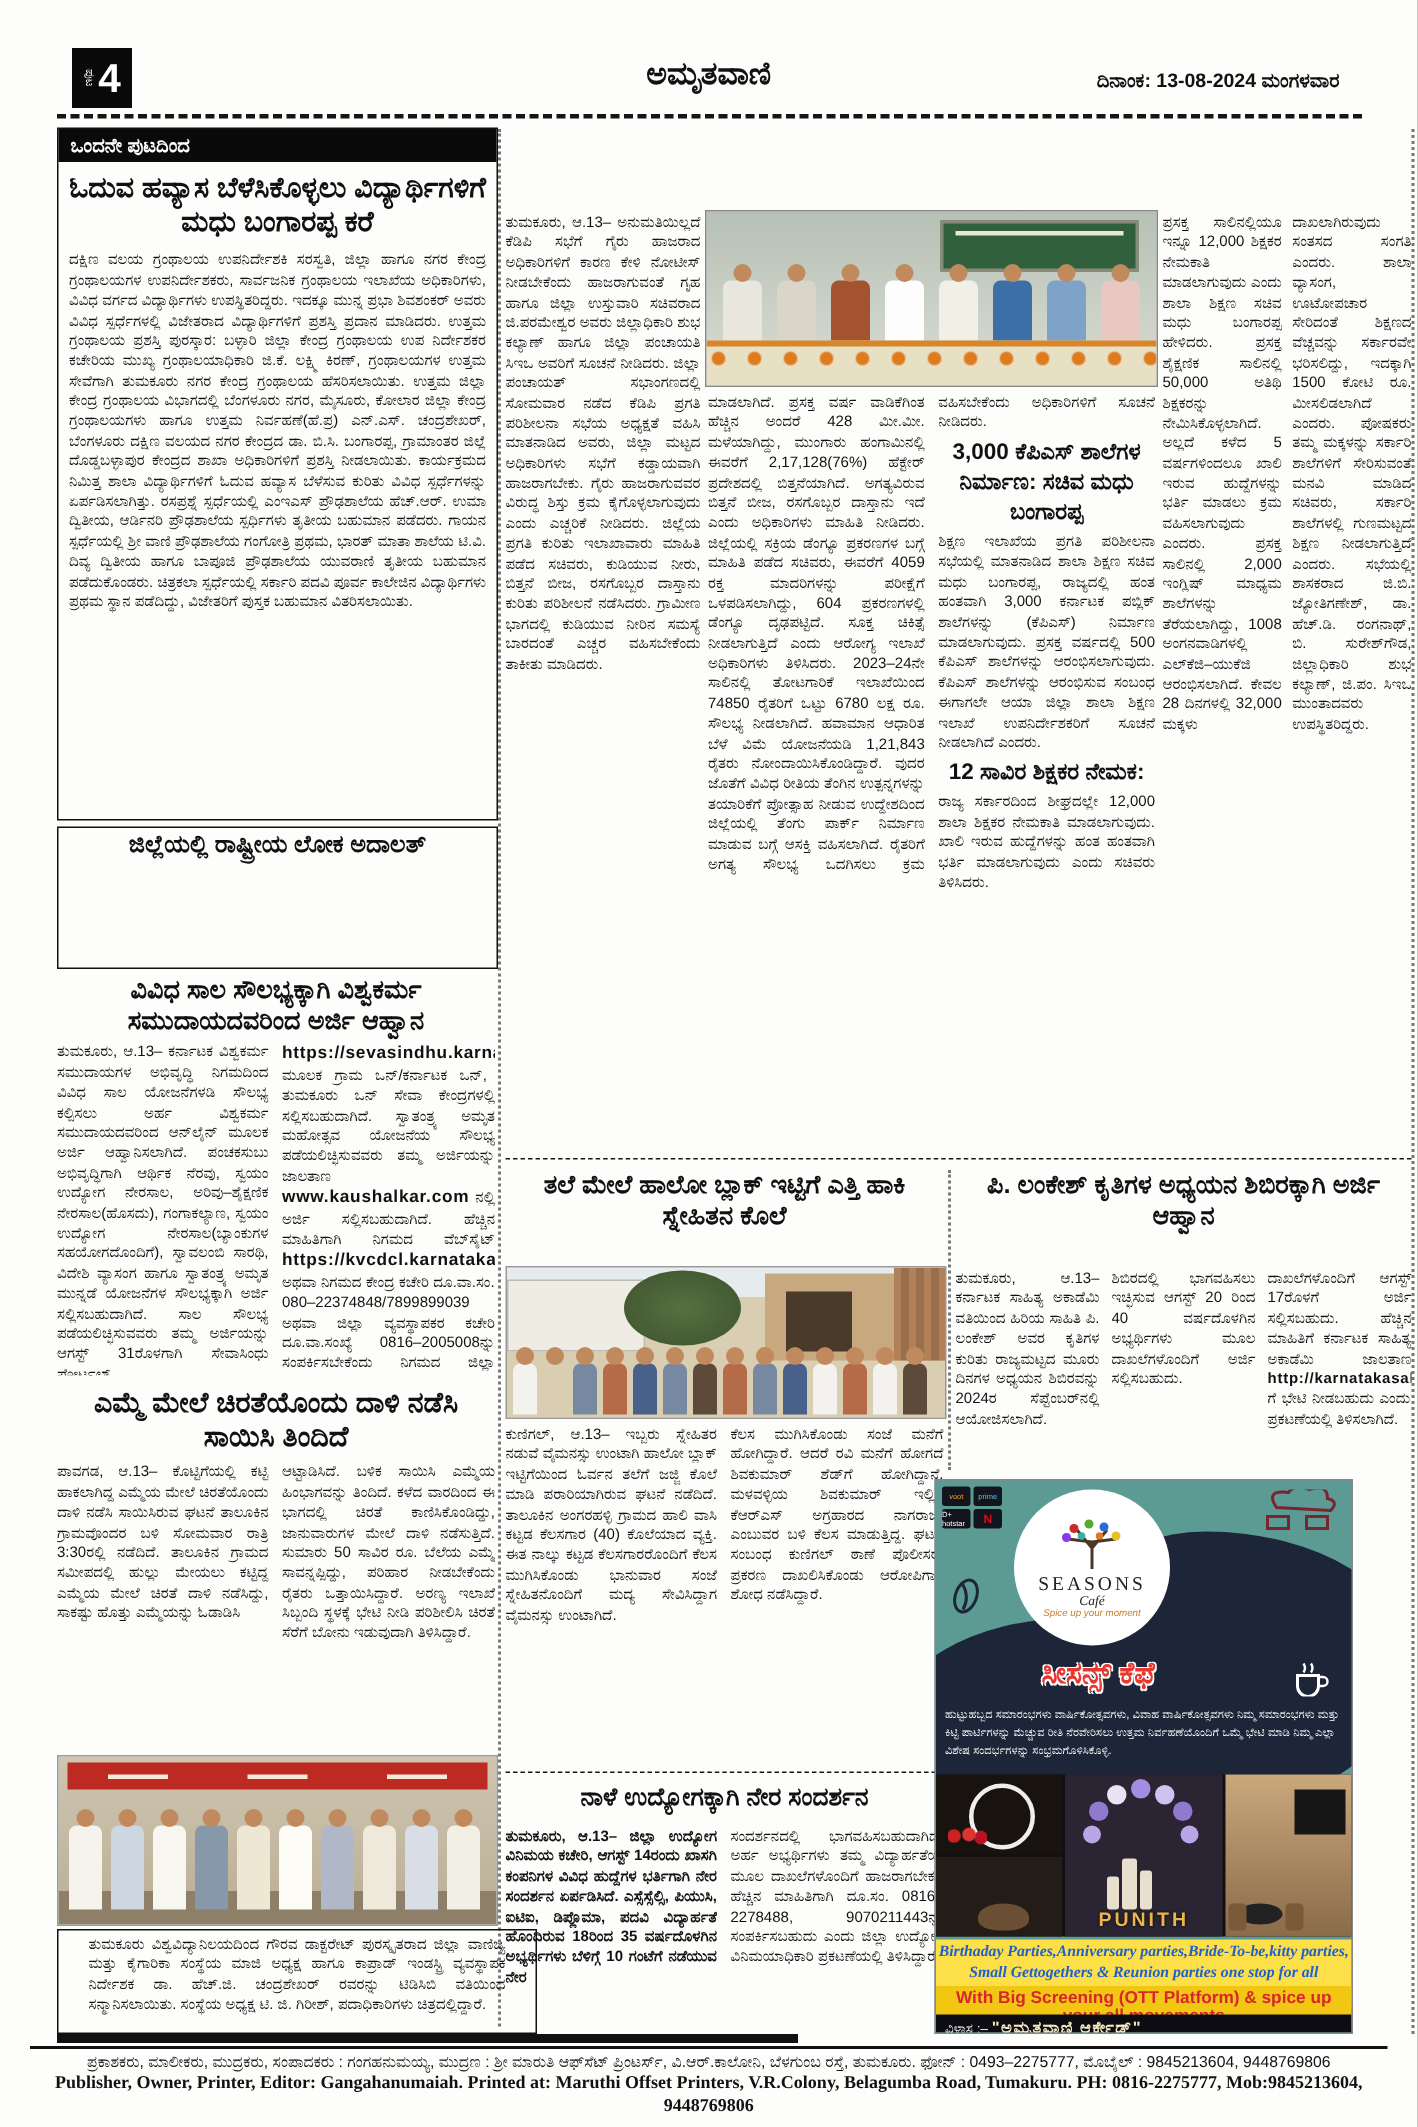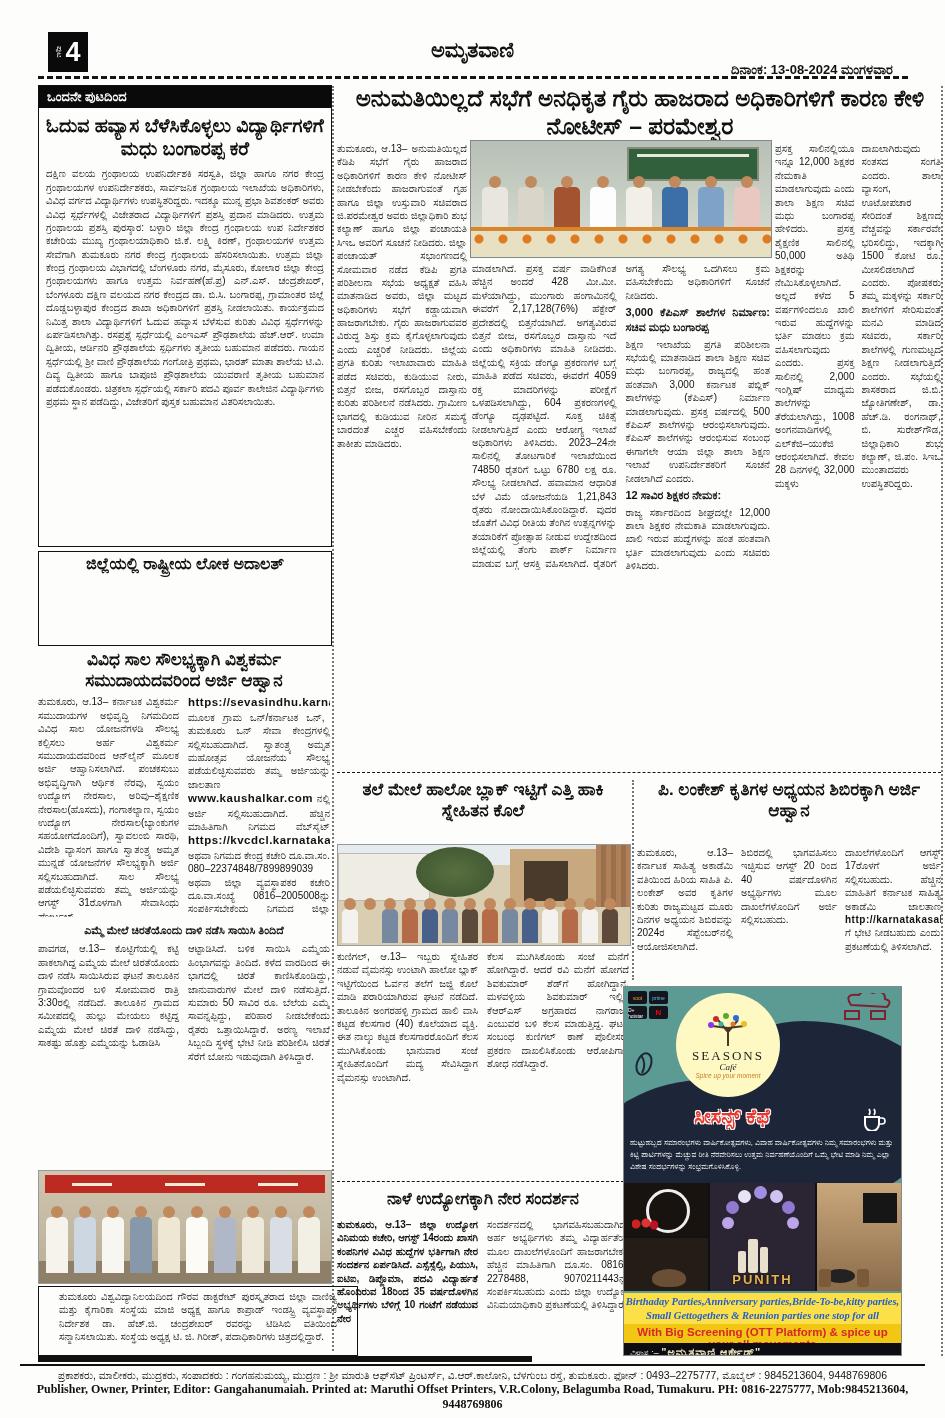--- a/index.html
+++ b/index.html
@@ -2,21 +2,21 @@
 <html><head>
 <meta charset="utf-8">
 <style>
   html,body{margin:0;padding:0;background:#9a9a9a;}
   #paper{position:relative;width:945px;height:1418px;background:#fdfdfb;margin:0 auto;
          font-family:"Liberation Sans","DejaVu Sans",sans-serif;color:#111;overflow:hidden;}
   .abs{position:absolute;}
   .bt{font-size:10px;line-height:1.34;text-align:justify;overflow:hidden;}
   .cols2{column-count:2;column-gap:9px;}
   .hl{font-weight:bold;text-align:center;line-height:1.22;}
-  .shead{font-weight:bold;font-size:11px;margin:3px 0;}
+  .shead{font-weight:bold;text-align:center;font-size:15px;margin:3px 0;}
   .url{font-weight:bold;font-size:11.5px;letter-spacing:.5px;}
   .dash-h{height:0;border-top:3px dashed #151515;}
   .dot-v{width:0;border-left:2px dotted #777;}
   .boxed{border:1.6px solid #111;}
   
   #pgbox{left:48px;top:32px;width:40px;height:40px;background:#0a0a0a;color:#fff;
          display:flex;align-items:center;justify-content:center;gap:2px;}
   #pgbox .lbl{font-size:8px;writing-mode:vertical-rl;line-height:1;}
   #pgbox .num{font-size:27px;font-weight:bold;}
   
@@ -59,21 +59,21 @@
   #groupphoto .person:nth-child(3){background:#f8f6f0;}#groupphoto .person:nth-child(4){background:#8898ab;}
   #groupphoto .person:nth-child(5){background:#eee7d4;}#groupphoto .person:nth-child(6){background:#fcfbf6;}
   #groupphoto .person:nth-child(7){background:#b0b8c8;}#groupphoto .person:nth-child(8){background:#efe9db;}
   #groupphoto .person:nth-child(9){background:#d8dde6;}#groupphoto .person:nth-child(10){background:#f2efe4;}
   
   #ad{background:#5c9a94;border:1px solid #888;}
   #ad .blob{position:absolute;right:-40px;top:34px;width:250px;height:190px;background:#1d2638;
      border-radius:45% 55% 60% 40%/55% 45% 55% 45%;}
   #ad .blob2{position:absolute;left:-30px;bottom:156px;width:200px;height:120px;background:#1d2638;
      border-radius:60% 40% 50% 50%/60% 55% 45% 40%;}
-  #ad .logoC{position:absolute;left:52px;top:6px;width:104px;height:104px;border-radius:50%;background:#fef9c3;
+  #ad .logoC{position:absolute;left:52px;top:6px;width:104px;height:104px;border-radius:50%;background:#ffffff;
      display:flex;flex-direction:column;align-items:center;justify-content:center;z-index:3;}
   #ad .brand{font-family:"Liberation Serif","DejaVu Serif",serif;font-size:13px;letter-spacing:2px;color:#222;}
   #ad .brandsub{font-family:"Liberation Serif","DejaVu Serif",serif;font-style:italic;font-size:9px;color:#222;margin-top:-2px;}
   #ad .tagline{font-style:italic;font-size:6.5px;color:#c77d2a;}
   #ad .kntitle{position:absolute;left:0;top:118px;width:78%;text-align:center;z-index:3;
      font-size:20px;font-weight:bold;color:#e8372f;
      text-shadow:1px 1px 0 #fff,-1px -1px 0 #fff,1px -1px 0 #fff,-1px 1px 0 #fff;}
   #ad .knlines{position:absolute;left:6px;top:150px;width:calc(100% - 12px);z-index:3;color:#fff;
      font-size:7.6px;line-height:1.55;text-align:left;}
   #ad .ott{position:absolute;left:4px;top:4px;z-index:4;width:42px;display:flex;flex-wrap:wrap;gap:2px;}
@@ -117,21 +117,21 @@
 </head>
 <body>
 
 <div id="paper">
 
   <div class="abs" id="pgbox">
     <span class="lbl">ಪುಟ</span>
     <span class="num">4</span>
   </div>
   <div class="abs" style="left:0;top:38px;width:100%;text-align:center;font-weight:bold;font-size:21px;">ಅಮೃತವಾಣಿ</div>
-  <div class="abs" style="right:52px;top:46px;font-size:13px;font-weight:bold;margin-top:16px;">ದಿನಾಂಕ: 13-08-2024 ಮಂಗಳವಾರ</div>
+  <div class="abs" style="right:52px;top:46px;font-size:13px;font-weight:bold;">ದಿನಾಂಕ: 13-08-2024 ಮಂಗಳವಾರ</div>
   <div class="abs dash-h" style="left:38px;top:76px;width:870px;"></div>
 
   <div class="abs dot-v" style="left:332px;top:86px;height:1265px;"></div>
   <div class="abs dot-v" style="left:941px;top:86px;height:1270px;"></div>
   <div class="abs dot-v" style="left:632px;top:780px;height:200px;"></div>
   <div class="abs dash-h" style="left:337px;top:772px;width:604px;border-top-width:1.5px;"></div>
   <div class="abs dash-h" style="left:337px;top:1181px;width:292px;border-top-width:1.5px;"></div>
 
   <div class="abs boxed" style="left:38px;top:85px;width:292px;height:460px;">
     <div style="background:#0a0a0a;color:#fff;font-weight:bold;font-size:13px;padding:3px 8px;">ಒಂದನೇ ಪುಟದಿಂದ</div>
@@ -147,41 +147,40 @@
     <div class="hl" style="font-size:17px;">ವಿವಿಧ ಸಾಲ ಸೌಲಭ್ಯಕ್ಕಾಗಿ ವಿಶ್ವಕರ್ಮ ಸಮುದಾಯದವರಿಂದ ಅರ್ಜಿ ಆಹ್ವಾನ</div>
     <div style="display:flex;gap:9px;margin-top:4px;">
       <div class="bt" style="width:141px;height:222px;">ತುಮಕೂರು, ಆ.13– ಕರ್ನಾಟಕ ವಿಶ್ವಕರ್ಮ ಸಮುದಾಯಗಳ ಅಭಿವೃದ್ಧಿ ನಿಗಮದಿಂದ ವಿವಿಧ ಸಾಲ ಯೋಜನೆಗಳಡಿ ಸೌಲಭ್ಯ ಕಲ್ಪಿಸಲು ಅರ್ಹ ವಿಶ್ವಕರ್ಮ ಸಮುದಾಯದವರಿಂದ ಆನ್‌ಲೈನ್ ಮೂಲಕ ಅರ್ಜಿ ಆಹ್ವಾನಿಸಲಾಗಿದೆ. ಪಂಚಕಸುಬು ಅಭಿವೃದ್ಧಿಗಾಗಿ ಆರ್ಥಿಕ ನೆರವು, ಸ್ವಯಂ ಉದ್ಯೋಗ ನೇರಸಾಲ, ಅರಿವು–ಶೈಕ್ಷಣಿಕ ನೇರಸಾಲ(ಹೊಸದು), ಗಂಗಾಕಲ್ಯಾಣ, ಸ್ವಯಂ ಉದ್ಯೋಗ ನೇರಸಾಲ(ಬ್ಯಾಂಕುಗಳ ಸಹಯೋಗದೊಂದಿಗೆ), ಸ್ವಾವಲಂಬಿ ಸಾರಥಿ, ವಿದೇಶಿ ವ್ಯಾಸಂಗ ಹಾಗೂ ಸ್ವಾತಂತ್ರ್ಯ ಅಮೃತ ಮುನ್ನಡೆ ಯೋಜನೆಗಳ ಸೌಲಭ್ಯಕ್ಕಾಗಿ ಅರ್ಜಿ ಸಲ್ಲಿಸಬಹುದಾಗಿದೆ. ಸಾಲ ಸೌಲಭ್ಯ ಪಡೆಯಲಿಚ್ಛಿಸುವವರು ತಮ್ಮ ಅರ್ಜಿಯನ್ನು ಆಗಸ್ಟ್ 31ರೊಳಗಾಗಿ ಸೇವಾಸಿಂಧು ಪೋರ್ಟಲ್</div>
       <div class="bt" style="width:142px;height:222px;">
         <span class="url">https://sevasindhu.karnataka.gov.in</span><span> ಮೂಲಕ ಗ್ರಾಮ ಒನ್/ಕರ್ನಾಟಕ ಒನ್, ತುಮಕೂರು ಒನ್ ಸೇವಾ ಕೇಂದ್ರಗಳಲ್ಲಿ ಸಲ್ಲಿಸಬಹುದಾಗಿದೆ. ಸ್ವಾತಂತ್ರ್ಯ ಅಮೃತ ಮಹೋತ್ಸವ ಯೋಜನೆಯ ಸೌಲಭ್ಯ ಪಡೆಯಲಿಚ್ಛಿಸುವವರು ತಮ್ಮ ಅರ್ಜಿಯನ್ನು ಜಾಲತಾಣ </span><span class="url">www.kaushalkar.com</span><span> ನಲ್ಲಿ ಅರ್ಜಿ ಸಲ್ಲಿಸಬಹುದಾಗಿದೆ. ಹೆಚ್ಚಿನ ಮಾಹಿತಿಗಾಗಿ ನಿಗಮದ ವೆಬ್‌ಸೈಟ್ </span><span class="url">https://kvcdcl.karnataka.gov.in</span><span> ಅಥವಾ ನಿಗಮದ ಕೇಂದ್ರ ಕಚೇರಿ ದೂ.ವಾ.ಸಂ. 080–22374848/7899899039 ಅಥವಾ ಜಿಲ್ಲಾ ವ್ಯವಸ್ಥಾಪಕರ ಕಚೇರಿ ದೂ.ವಾ.ಸಂಖ್ಯೆ 0816–2005008ನ್ನು ಸಂಪರ್ಕಿಸಬೇಕೆಂದು ನಿಗಮದ ಜಿಲ್ಲಾ ವ್ಯವಸ್ಥಾಪಕರು ಪ್ರಕಟಣೆಯಲ್ಲಿ ತಿಳಿಸಿದ್ದಾರೆ.</span>
       </div>
     </div>
   </div>
 
   <div class="abs" style="left:38px;top:924px;width:292px;">
-    <div class="hl" style="font-size:11px;">ಎಮ್ಮೆ ಮೇಲೆ ಚಿರತೆಯೊಂದು ದಾಳಿ ನಡೆಸಿ ಸಾಯಿಸಿ ತಿಂದಿದೆ</div>
+    <div class="hl" style="font-size:19px;">ಎಮ್ಮೆ ಮೇಲೆ ಚಿರತೆಯೊಂದು ದಾಳಿ ನಡೆಸಿ ಸಾಯಿಸಿ ತಿಂದಿದೆ</div>
     <div style="display:flex;gap:9px;margin-top:5px;">
       <div class="bt" style="width:141px;height:190px;">ಪಾವಗಡ, ಆ.13– ಕೊಟ್ಟಿಗೆಯಲ್ಲಿ ಕಟ್ಟಿ ಹಾಕಲಾಗಿದ್ದ ಎಮ್ಮೆಯ ಮೇಲೆ ಚಿರತೆಯೊಂದು ದಾಳಿ ನಡೆಸಿ ಸಾಯಿಸಿರುವ ಘಟನೆ ತಾಲೂಕಿನ ಗ್ರಾಮವೊಂದರ ಬಳಿ ಸೋಮವಾರ ರಾತ್ರಿ 3:30ರಲ್ಲಿ ನಡೆದಿದೆ. ತಾಲೂಕಿನ ಗ್ರಾಮದ ಸಮೀಪದಲ್ಲಿ ಹುಲ್ಲು ಮೇಯಲು ಕಟ್ಟಿದ್ದ ಎಮ್ಮೆಯ ಮೇಲೆ ಚಿರತೆ ದಾಳಿ ನಡೆಸಿದ್ದು, ಸಾಕಷ್ಟು ಹೊತ್ತು ಎಮ್ಮೆಯನ್ನು ಓಡಾಡಿಸಿ</div>
       <div class="bt" style="width:142px;height:190px;">ಆಟ್ಟಾಡಿಸಿದೆ. ಬಳಿಕ ಸಾಯಿಸಿ ಎಮ್ಮೆಯ ಹಿಂಭಾಗವನ್ನು ತಿಂದಿದೆ. ಕಳೆದ ವಾರದಿಂದ ಈ ಭಾಗದಲ್ಲಿ ಚಿರತೆ ಕಾಣಿಸಿಕೊಂಡಿದ್ದು, ಜಾನುವಾರುಗಳ ಮೇಲೆ ದಾಳಿ ನಡೆಸುತ್ತಿದೆ. ಸುಮಾರು 50 ಸಾವಿರ ರೂ. ಬೆಲೆಯ ಎಮ್ಮೆ ಸಾವನ್ನಪ್ಪಿದ್ದು, ಪರಿಹಾರ ನೀಡಬೇಕೆಂದು ರೈತರು ಒತ್ತಾಯಿಸಿದ್ದಾರೆ. ಅರಣ್ಯ ಇಲಾಖೆ ಸಿಬ್ಬಂದಿ ಸ್ಥಳಕ್ಕೆ ಭೇಟಿ ನೀಡಿ ಪರಿಶೀಲಿಸಿ ಚಿರತೆ ಸೆರೆಗೆ ಬೋನು ಇಡುವುದಾಗಿ ತಿಳಿಸಿದ್ದಾರೆ.</div>
     </div>
   </div>
 
   <div class="abs photo" id="groupphoto" style="left:38px;top:1170px;width:292px;height:112px;border:1px solid #999;">
     <div class="banner">
         <i></i>
         <i></i>
         <i></i>
       </div>
     <div class="row">
       <span class="person"></span><span class="person"></span><span class="person"></span><span class="person"></span><span class="person"></span><span class="person"></span><span class="person"></span><span class="person"></span><span class="person"></span><span class="person"></span>
     </div>
   </div>
   <div class="abs bt boxed" style="left:38px;top:1286px;width:278px;height:62px;padding:3px 20px;border-width:1px;">ತುಮಕೂರು ವಿಶ್ವವಿದ್ಯಾನಿಲಯದಿಂದ ಗೌರವ ಡಾಕ್ಟರೇಟ್ ಪುರಸ್ಕೃತರಾದ ಜಿಲ್ಲಾ ವಾಣಿಜ್ಯ ಮತ್ತು ಕೈಗಾರಿಕಾ ಸಂಸ್ಥೆಯ ಮಾಜಿ ಅಧ್ಯಕ್ಷ ಹಾಗೂ ಕಾಪ್ರಾಡ್ ಇಂಡಸ್ಟ್ರಿ ವ್ಯವಸ್ಥಾಪಕ ನಿರ್ದೇಶಕ ಡಾ. ಹೆಚ್.ಜಿ. ಚಂದ್ರಶೇಖರ್ ರವರನ್ನು ಟಿಡಿಸಿಬಿ ವತಿಯಿಂದ ಸನ್ಮಾನಿಸಲಾಯಿತು. ಸಂಸ್ಥೆಯ ಅಧ್ಯಕ್ಷ ಟಿ. ಜಿ. ಗಿರೀಶ್, ಪದಾಧಿಕಾರಿಗಳು ಚಿತ್ರದಲ್ಲಿದ್ದಾರೆ.</div>
   <div class="abs" style="left:38px;top:1356px;width:494px;height:6px;background:#111;"></div>
 
-  <div class="abs hl" style="left:340px;top:84px;width:600px;font-size:23px;">ಅನುಮತಿಯಿಲ್ಲದೆ ಸಭೆಗೆ ಅನಧಿಕೃತ ಗೈರು ಹಾಜರಾದ ಅಧಿಕಾರಿಗಳಿಗೆ ಕಾರಣ ಕೇಳಿ ನೋಟೀಸ್ – ಪರಮೇಶ್ವರ</div>
 
   <div class="abs photo" id="meetphoto" style="left:470px;top:140px;width:300px;height:116px;border:1px solid #888;">
     <div class="board">
         <i></i>
       </div>
     <div style="position:absolute;left:6px;bottom:24px;white-space:nowrap;">
       <span class="person"></span><span class="person"></span><span class="person"></span><span class="person"></span><span class="person"></span><span class="person"></span><span class="person"></span><span class="person"></span>
     </div>
     <div class="table"></div>
   </div>

